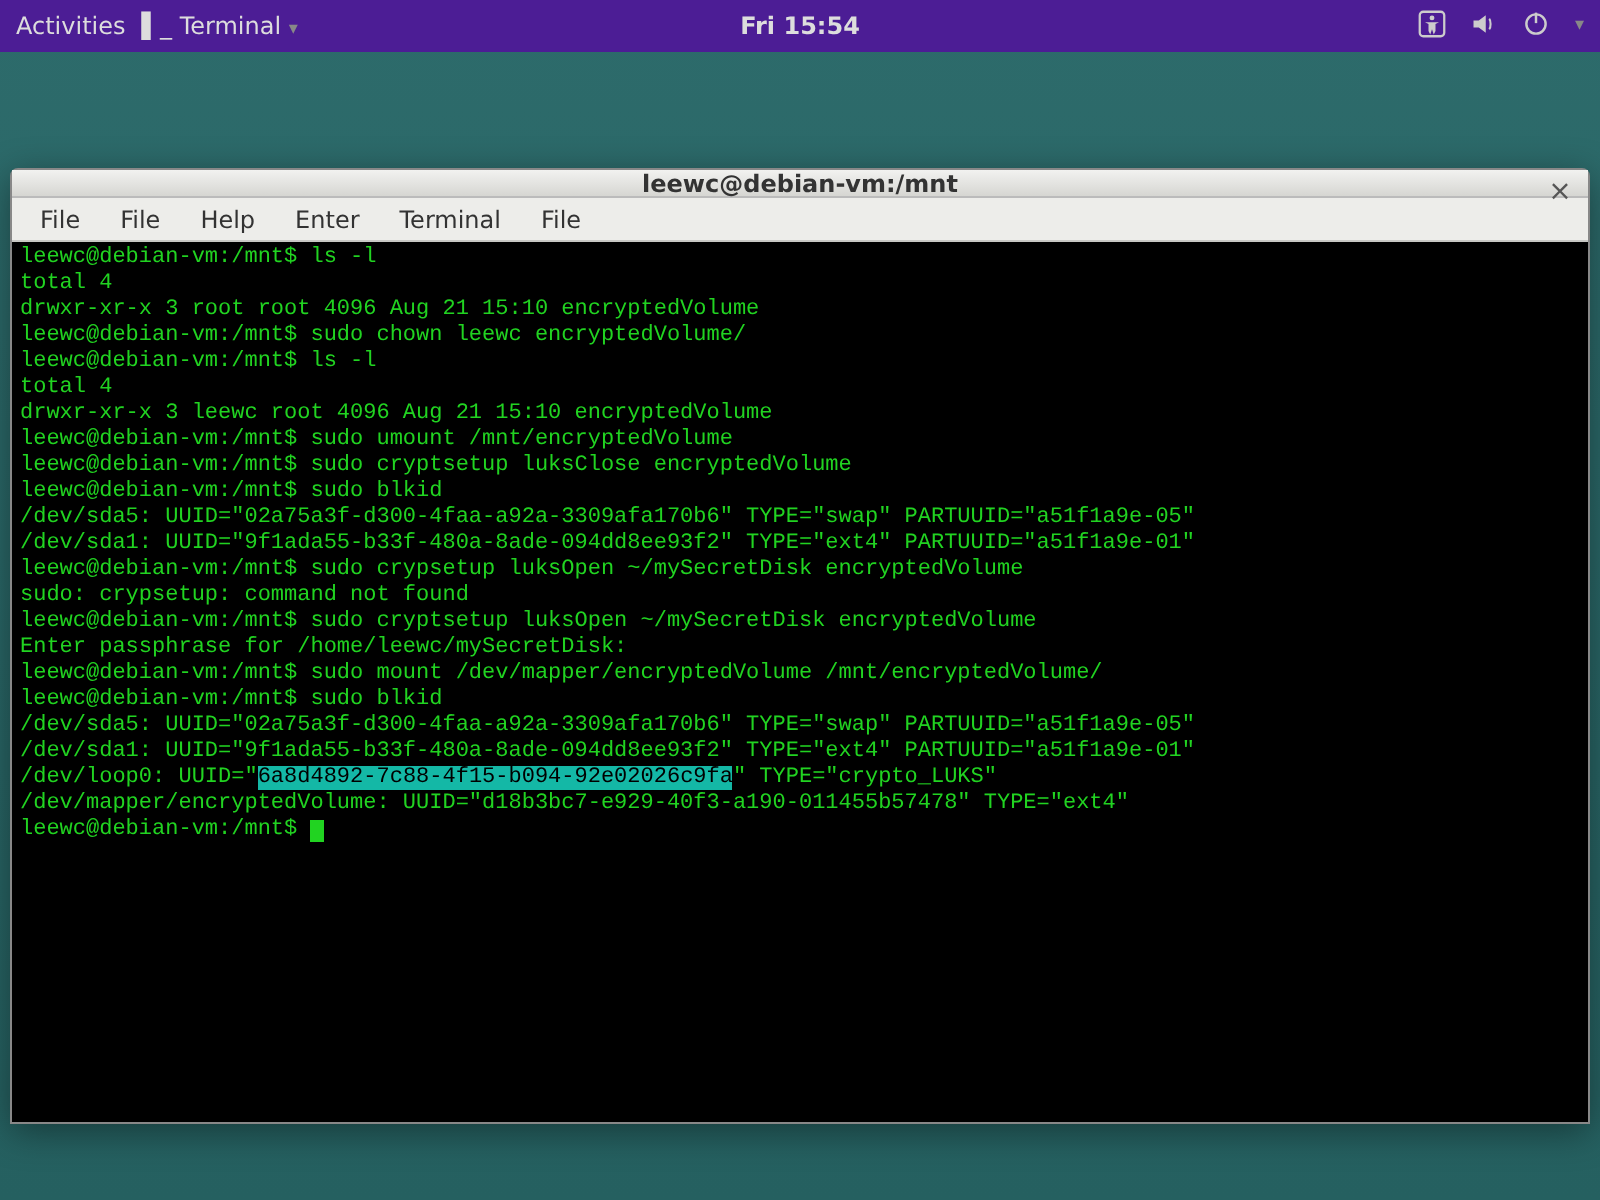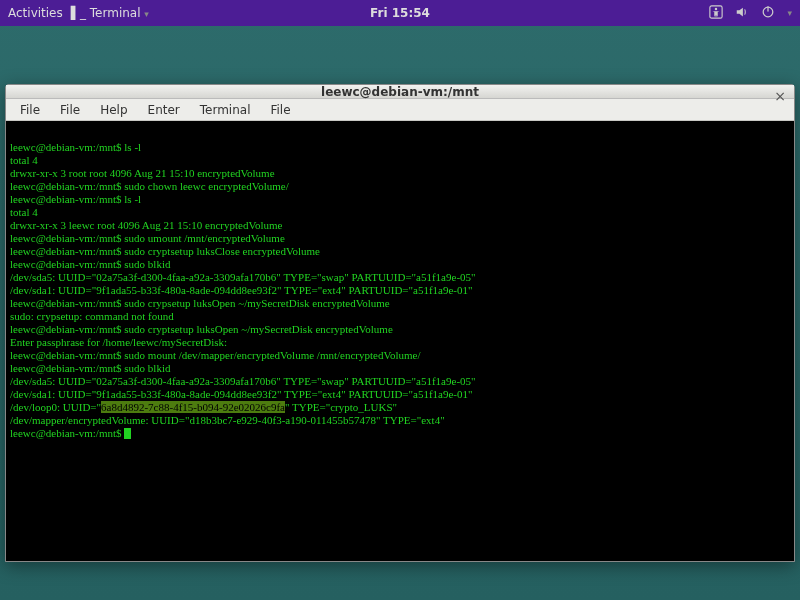--- a/index.html
+++ b/index.html
@@ -70,30 +70,30 @@
     align-items: center;
     padding: 0 6px;
     gap: 4px;
     font-size: 12px;
     color: #333;
   }
   .menubar .menu-item { padding: 16px 8px; cursor: default; }
   .term-body {
     background: #000;
     color: #21d321;
-    font-family: Liberation Serif, serif;
+    font-family: Liberation Mono, monospace;
     font-size: 11px;
     line-height: 13px;
-    padding: 20px 4px 4px 4px;
+    padding: 2px 4px 4px 4px;
     min-height: 440px;
     white-space: pre;
   }
   .term-line { white-space: pre; }
   .highlight {
-    background: #4d7c0f;
+    background: #14b8a6;
     color: #000;
   }
   .cursor {
     display: inline-block;
     width: 7px; height: 11px;
     background: #21d321;
     vertical-align: text-bottom;
   }
 </style>
 </head>

